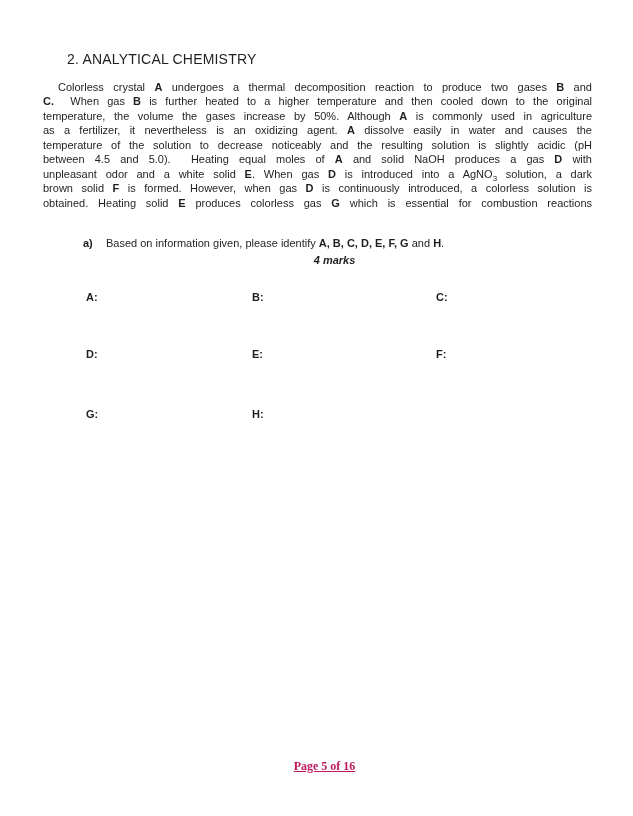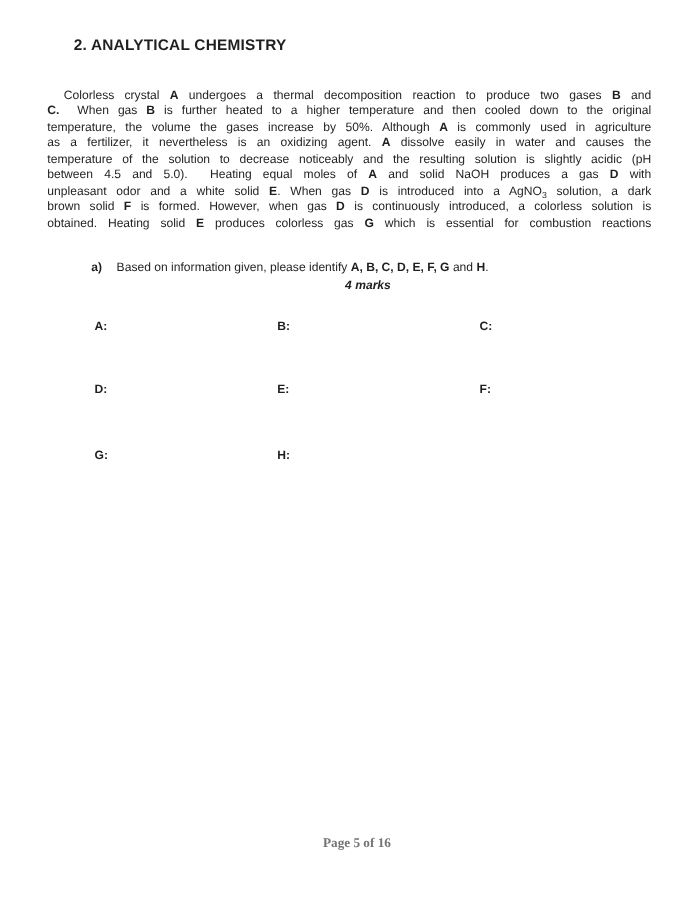--- a/index.html
+++ b/index.html
@@ -5,22 +5,22 @@
   html,body { margin:0; padding:0; background:#ffffff; }
   .page {
     position:relative;
     width:633px; height:816px;
     background:#ffffff;
     font-family:"Liberation Sans", sans-serif;
     color:#1f1f1f;
     overflow:hidden;
   }
   .title {
-    position:absolute; left:67px; top:33px;
-    font-size:14px; font-weight:700; line-height:14px;
+    position:absolute; left:67px; top:52px;
+    font-size:14px; font-weight:400; line-height:14px;
     letter-spacing:0.2px; white-space:nowrap;
   }
   .para {
     position:absolute; left:43px; top:80px; width:549px;
     font-size:11px; line-height:14.45px;
   }
   .para-line { text-align:justify; text-align-last:justify; }
   .para-line:first-child { text-indent:15px; }
   .b { font-weight:700;text-align:right; }
   sub { font-size:0.72em; line-height:0; }
@@ -71,15 +71,15 @@
 
   <span class="ans r1 c1">A:</span>
   <span class="ans r1 c2">B:</span>
   <span class="ans r1 c3">C:</span>
   <span class="ans r2 c1">D:</span>
   <span class="ans r2 c2">E:</span>
   <span class="ans r2 c3">F:</span>
   <span class="ans r3 c1">G:</span>
   <span class="ans r3 c2">H:</span>
 
-  <div class="footer" style="color: #737373;">Page 5 of 16</div>
+  <div class="footer" style="color: #be185d; text-decoration: underline;">Page 5 of 16</div>
 
 </div>
 
 </body></html>

